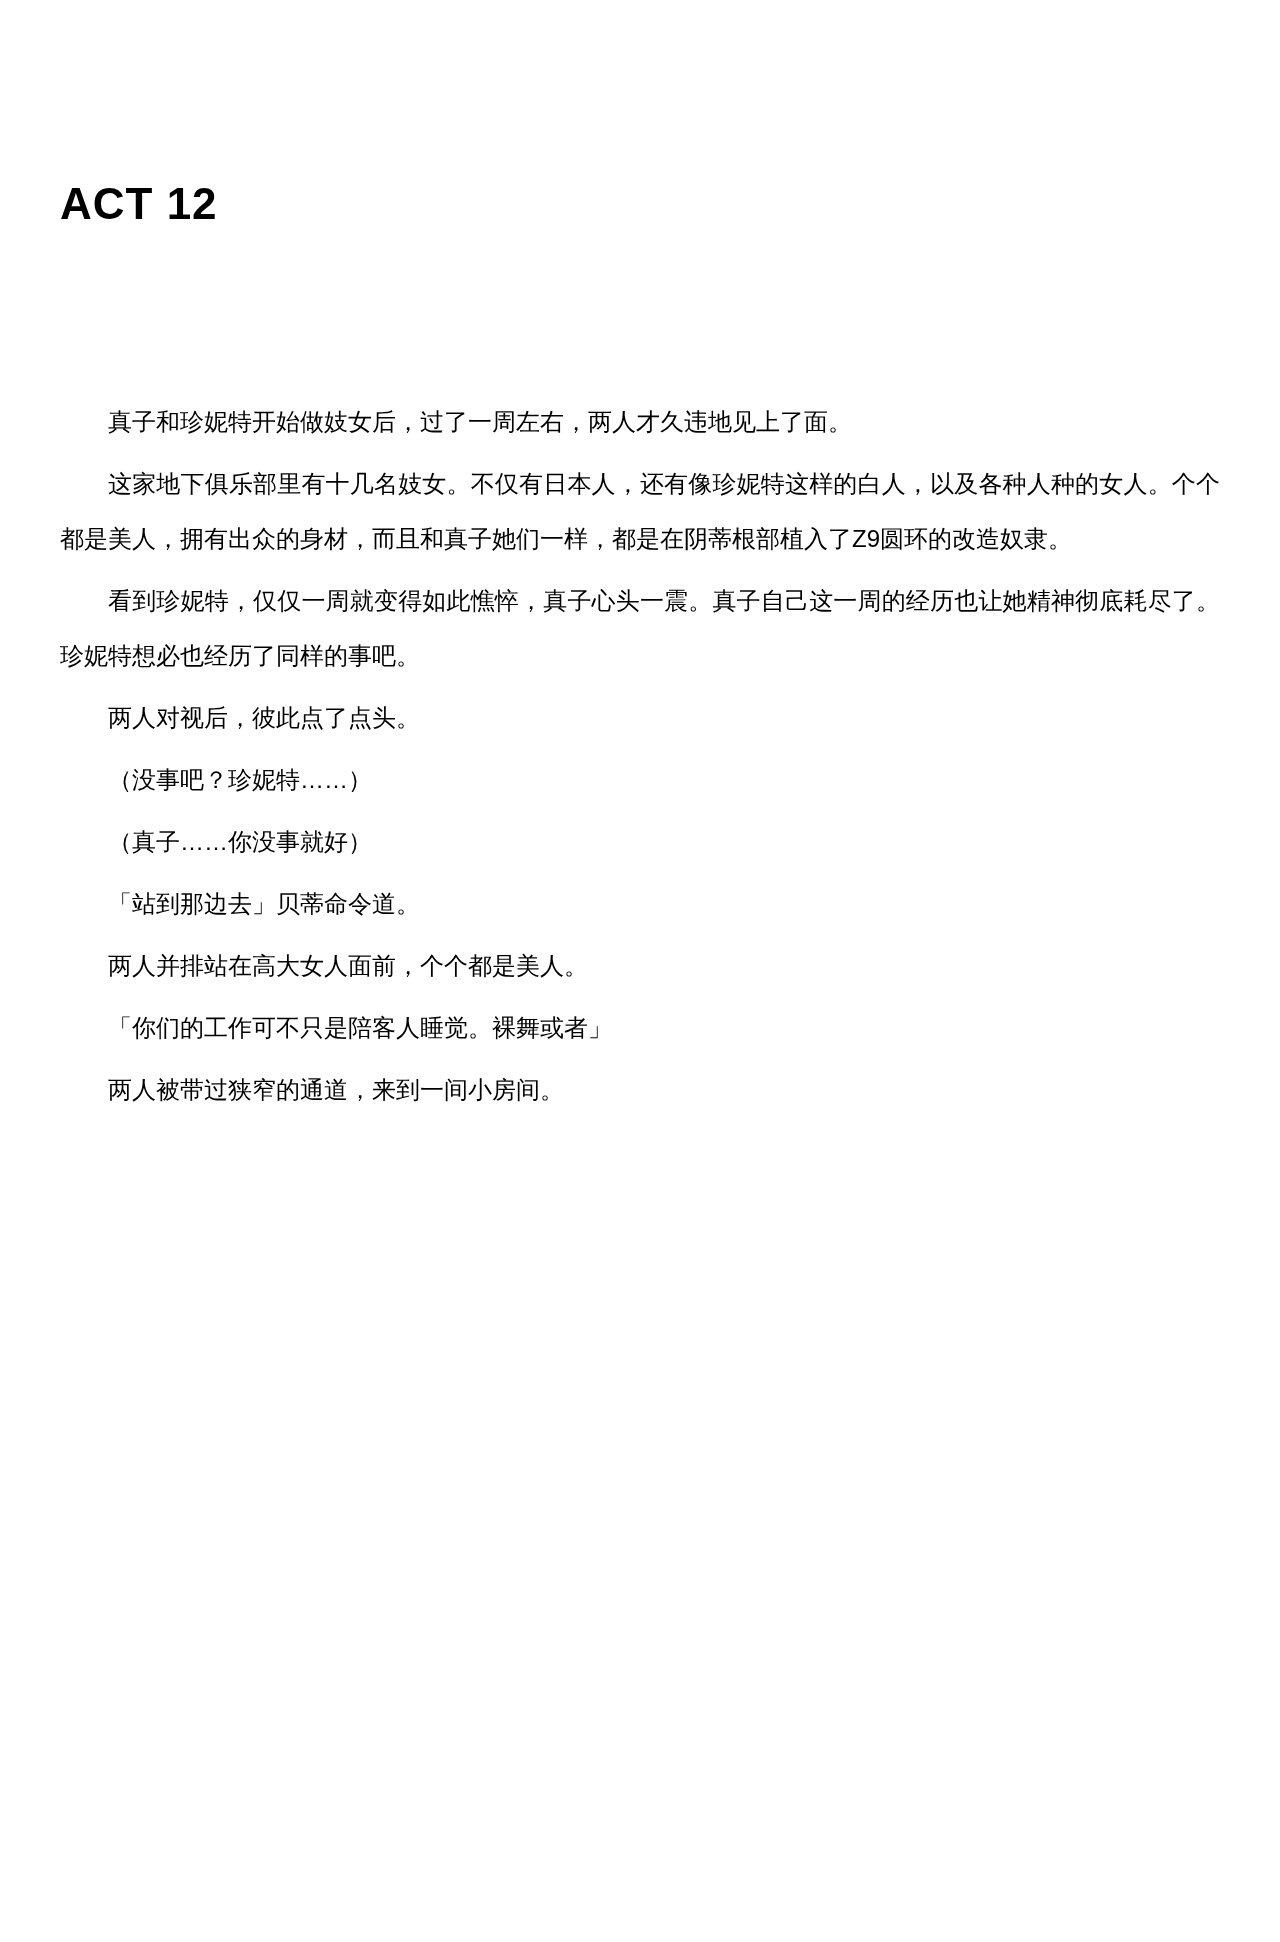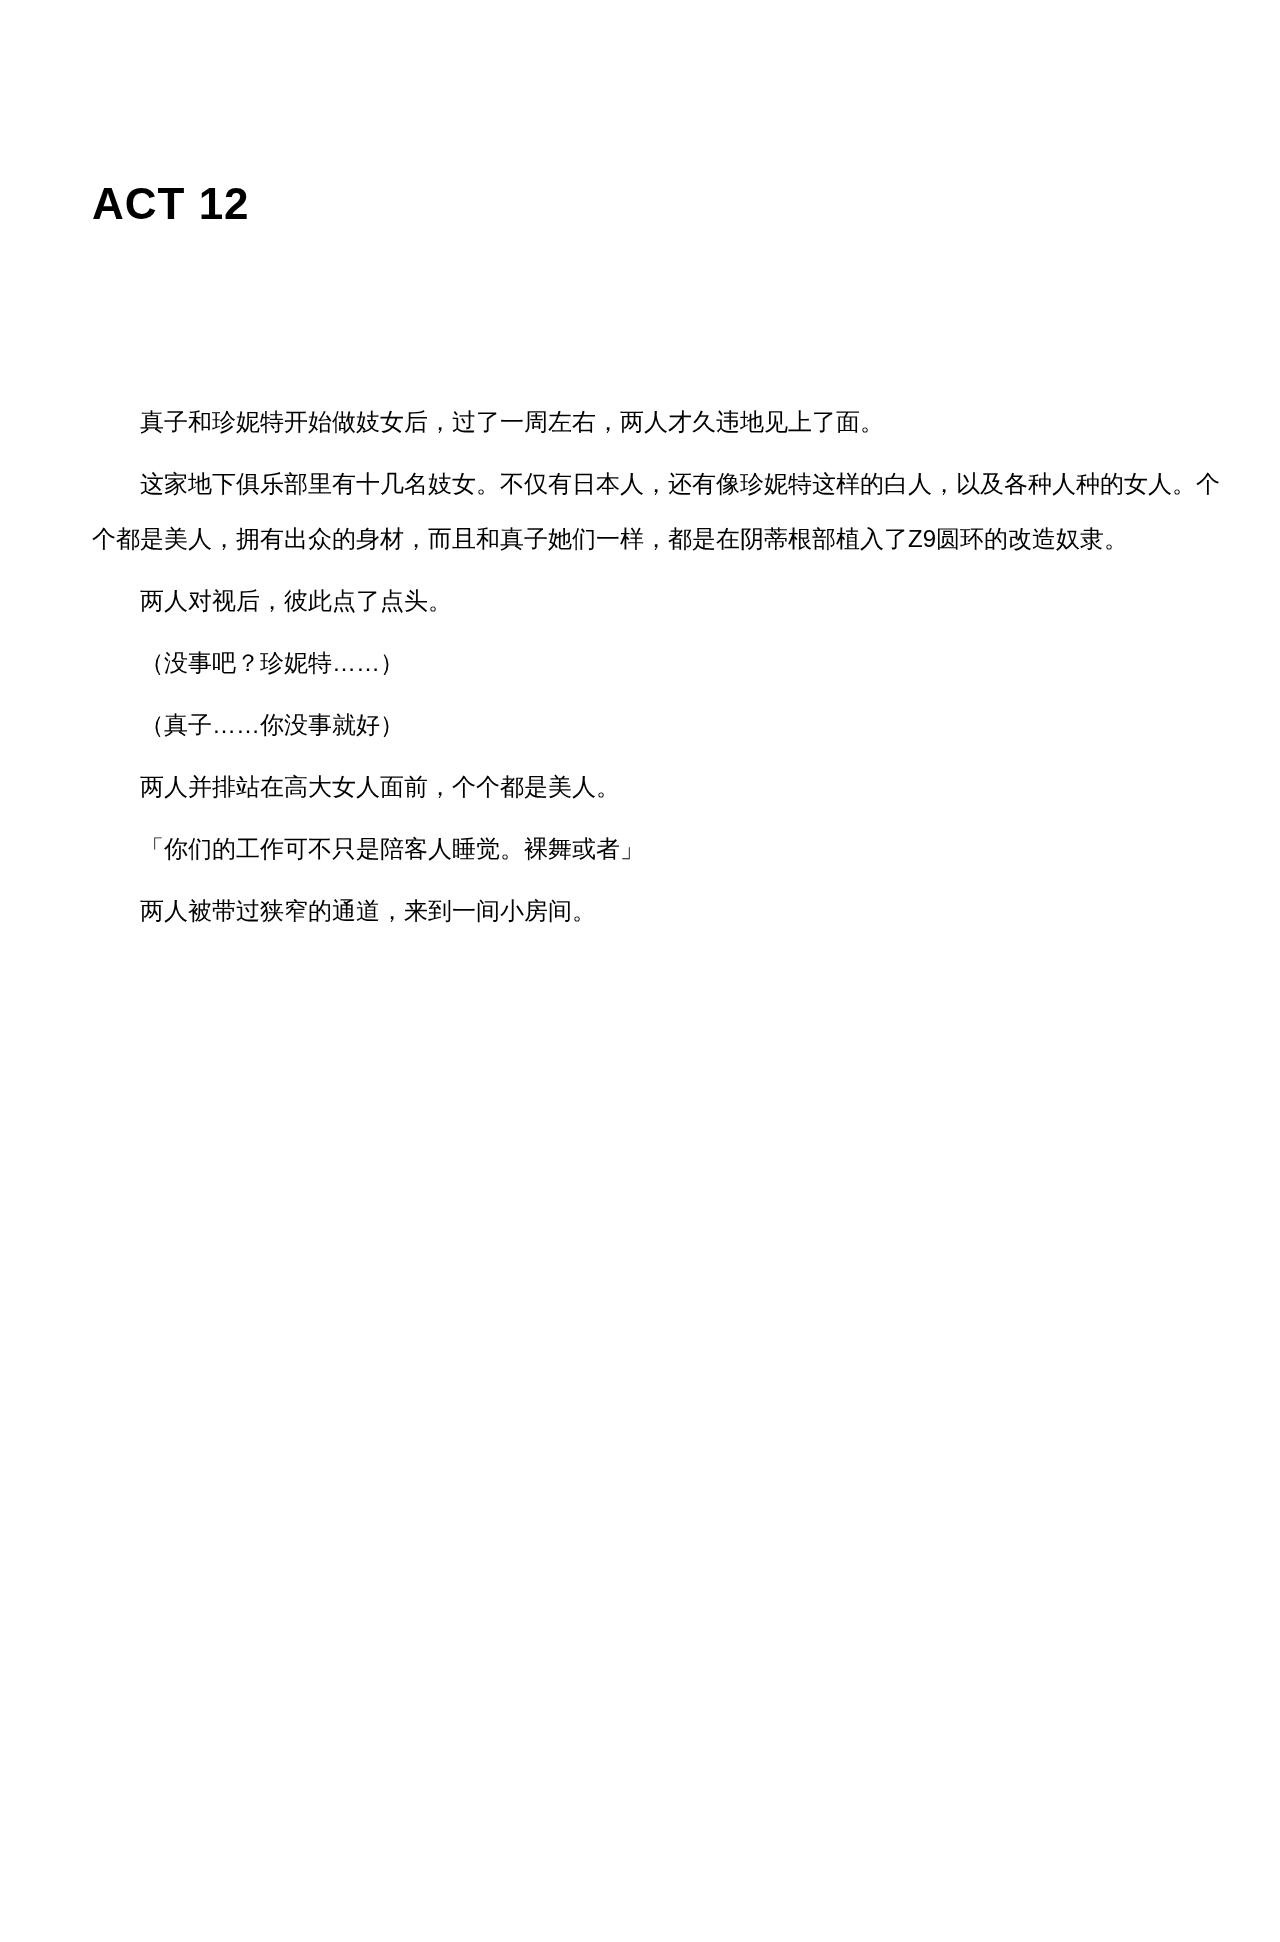--- a/index.html
+++ b/index.html
@@ -11,21 +11,21 @@
     height: 1942px;
     background: #ffffff;
     color: #000000;
     font-family: "Liberation Sans", sans-serif;
     overflow: hidden;
   }
   .page {
     box-sizing: border-box;
     width: 1280px;
     height: 1942px;
-    padding: 174px 60px 0 92px;
+    padding: 174px 60px 0 60px;
   }
   .chapter-heading {
     margin: 0 0 160px 0;
     font-size: 44px;
     line-height: 60px;
     font-weight: 700;
     letter-spacing: 1px;
     font-family: "Liberation Sans", sans-serif;
   }
   .body-text p {
@@ -39,20 +39,22 @@
   }
 </style>
 </head>
 <body>
 
 <div class="page">
   <h1 class="chapter-heading">ACT 12</h1>
   <div class="body-text">
       <p>真子和珍妮特开始做妓女后，过了一周左右，两人才久违地见上了面。</p>
       <p>这家地下俱乐部里有十几名妓女。不仅有日本人，还有像珍妮特这样的白人，以及各种人种的女人。个个都是美人，拥有出众的身材，而且和真子她们一样，都是在阴蒂根部植入了Z9圆环的改造奴隶。</p>
+      <p>看到珍妮特，仅仅一周就变得如此憔悴，真子心头一震。真子自己这一周的经历也让她精神彻底耗尽了。珍妮特想必也经历了同样的事吧。</p>
       <p>两人对视后，彼此点了点头。</p>
       <p>（没事吧？珍妮特……）</p>
       <p>（真子……你没事就好）</p>
+      <p>「站到那边去」贝蒂命令道。</p>
       <p>两人并排站在高大女人面前，个个都是美人。</p>
       <p>「你们的工作可不只是陪客人睡觉。裸舞或者」</p>
       <p>两人被带过狭窄的通道，来到一间小房间。</p>
     </div>
 </div>
 
 </body></html>

